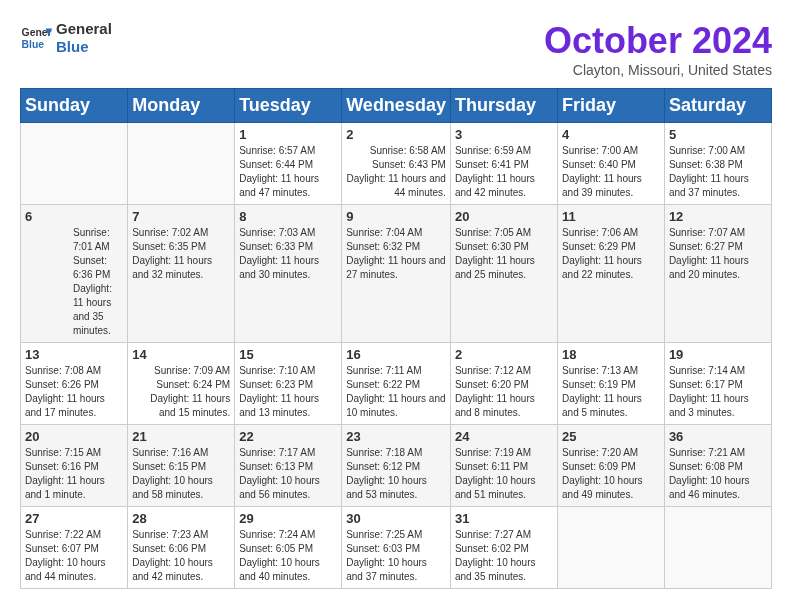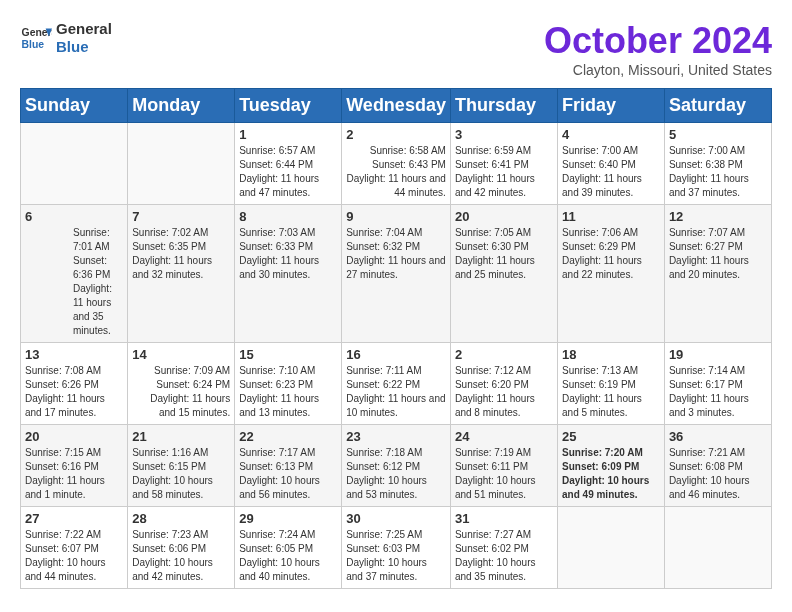--- a/index.html
+++ b/index.html
@@ -235,21 +235,21 @@
       </tr>
       <tr>
         <td>
           <div class="day-number">20</div>
           <div class="day-info" style="white-space: pre-line;">Sunrise: 7:15 AM
 Sunset: 6:16 PM
 Daylight: 11 hours and 1 minute.</div>
         </td>
         <td>
           <div class="day-number">21</div>
-          <div class="day-info" style="white-space: pre-line;">Sunrise: 1:16 AM
+          <div class="day-info" style="white-space: pre-line;">Sunrise: 7:16 AM
 Sunset: 6:15 PM
 Daylight: 10 hours and 58 minutes.</div>
         </td>
         <td>
           <div class="day-number">22</div>
           <div class="day-info" style="white-space: pre-line;">Sunrise: 7:17 AM
 Sunset: 6:13 PM
 Daylight: 10 hours and 56 minutes.</div>
         </td>
         <td>
@@ -259,21 +259,21 @@
 Daylight: 10 hours and 53 minutes.</div>
         </td>
         <td>
           <div class="day-number">24</div>
           <div class="day-info" style="white-space: pre-line;">Sunrise: 7:19 AM
 Sunset: 6:11 PM
 Daylight: 10 hours and 51 minutes.</div>
         </td>
         <td>
           <div class="day-number">25</div>
-          <div class="day-info" style="white-space: pre-line; font-weight: bold;">Sunrise: 7:20 AM
+          <div class="day-info" style="white-space: pre-line;">Sunrise: 7:20 AM
 Sunset: 6:09 PM
 Daylight: 10 hours and 49 minutes.</div>
         </td>
         <td>
           <div class="day-number">36</div>
           <div class="day-info" style="white-space: pre-line;">Sunrise: 7:21 AM
 Sunset: 6:08 PM
 Daylight: 10 hours and 46 minutes.</div>
         </td>
       </tr>

